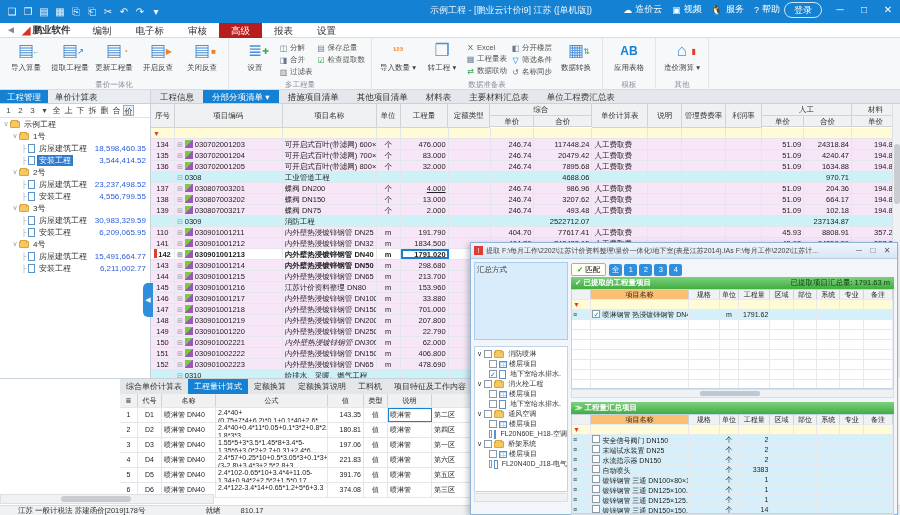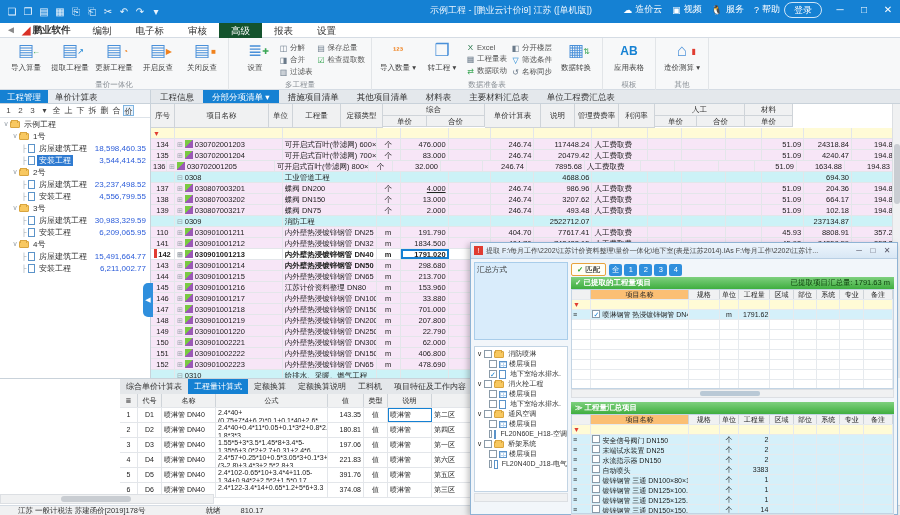--- a/index.html
+++ b/index.html
@@ -13,21 +13,21 @@
   .tb-item{font-size:9px;color:#fff;display:flex;gap:3px;align-items:center;cursor:pointer;}
   #login-btn{position:absolute;right:78px;top:2px;width:38px;height:16px;border:1px solid #cfe6f8;border-radius:8px;text-align:center;line-height:14px;font-size:9px;cursor:pointer;}
   .winbtn{position:absolute;top:0;width:24px;height:20px;text-align:center;line-height:20px;font-size:10px;color:#fff;cursor:pointer;}
   
   #menubar{left:0;top:23px;width:900px;height:15px;background:#fff;border-bottom:1px solid #d5dce4;display:flex;align-items:center;font-size:9.5px;}
   #menubar .blue-part{position:absolute;left:432px;top:0;width:468px;height:15px;background:#1581d3;display:flex;align-items:center;color:#fff;font-size:9px;}
   #back-btn{width:14px;height:12px;margin-left:4px;color:#888;font-size:10px;line-height:12px;text-align:center;cursor:pointer;}
   #logo{display:flex;align-items:center;gap:2px;margin:0 10px 0 4px;font-weight:bold;color:#333;}
   #logo .flame{color:#d93026;font-size:11px;}
   .menu-tab{padding:0 12px;height:15px;line-height:15px;color:#333;cursor:pointer;}
-  .menu-tab.active{background:#14532d;color:#fff;}
+  .menu-tab.active{background:#b91c1c;color:#fff;}
   .qb-dd{background:#2a8fd8;border:1px solid #66b5e8;height:13px;line-height:11px;padding:0 4px;margin-right:6px;font-size:8.5px;color:#fff;cursor:pointer;white-space:nowrap;}
   .qb-lbl{margin:0 6px;white-space:nowrap;cursor:pointer;}
   
   #ribbon{left:0;top:38px;width:900px;height:52px;background:#f7f8f9;border-bottom:1px solid #d5dce4;display:flex;}
   .rgroup{height:52px;border-right:1px solid #e2e5e8;position:relative;display:flex;align-items:flex-start;padding:2px 4px 10px 4px;}
   .rgroup-label{position:absolute;bottom:0px;left:0;width:100%;text-align:center;font-size:7.5px;color:#8a9097;}
   .rbig{width:44px;display:flex;flex-direction:column;align-items:center;cursor:pointer;padding-top:1px;}
   .rbig .ric{width:22px;height:20px;position:relative;font-size:17px;line-height:20px;text-align:center;color:#4a90d9;}
   .rbig .badge{position:absolute;right:-3px;bottom:-1px;font-size:8px;}
   .rbig .rlb{font-size:7.5px;color:#444;margin-top:2px;white-space:nowrap;}
@@ -396,20 +396,21 @@
       <span class="tamount">6,211,002.77</span>
     </div>
   </div>
 <div id="collapse-handle" class="abs">◀</div>
 <div id="left-panel-border" class="abs"></div>
 <div id="bottom-left-blank" class="abs"></div>
 
 <div id="main-table" class="abs">
     <div id="mt-header" style="display: flex;">
       <div class="hcell" style="width: 24px; height: 24px; line-height: 24px; font-size: 7.5px;">序号</div>
+      <div class="hcell" style="width: 108px; height: 24px; line-height: 24px; font-size: 7.5px;">项目编码</div>
       <div class="hcell" style="width: 94px; height: 24px; line-height: 24px; font-size: 7.5px;">项目名称</div>
       <div class="hcell" style="width: 24px; height: 24px; line-height: 24px; font-size: 7.5px;">单位</div>
       <div class="hcell" style="width: 48px; height: 24px; line-height: 24px; font-size: 7.5px;">工程量</div>
       <div class="hcell" style="width: 42px; height: 24px; line-height: 24px; font-size: 7.5px;">定额类型</div>
       <div style="width: 102px;">
         <div class="hcell" style="width: 102px; height: 12px; line-height: 12px; font-size: 7.5px;">综合</div>
         <div style="display: flex;">
           <div class="hcell" style="width: 44px; height: 11px; line-height: 11px; font-size: 7.5px;">单价</div>
           <div class="hcell" style="width: 58px; height: 11px; line-height: 11px; font-size: 7.5px;">合价</div>
         </div>
@@ -477,21 +478,21 @@
       <div class="mcell r" style="width: 58px;">20479.42</div>
       <div class="mcell " style="width: 56px;">人工费取费</div>
       <div class="mcell " style="width: 34px;"></div>
       <div class="mcell " style="width: 44px;"></div>
       <div class="mcell " style="width: 36px;"></div>
       <div class="mcell r" style="width: 42px;">51.09</div>
       <div class="mcell r" style="width: 48px;">4240.47</div>
       <div class="mcell r" style="width: 48px;">194.83</div>
     </div>
     <div class="mrow row-item">
-      <div class="mcell c" style="width: 16px;">136</div>
+      <div class="mcell c" style="width: 24px;">136</div>
       <div class="mcell " style="width: 108px;"><span class="exp">⊞</span><span class="code-icon"></span>030702001205</div>
       <div class="mcell " style="width: 94px;">可开启式百叶(带滤网) 800×200</div>
       <div class="mcell c" style="width: 24px;">个</div>
       <div class="mcell r" style="width: 48px;">32.000</div>
       <div class="mcell " style="width: 42px;"></div>
       <div class="mcell r" style="width: 44px;">246.74</div>
       <div class="mcell r" style="width: 58px;">7895.68</div>
       <div class="mcell " style="width: 56px;">人工费取费</div>
       <div class="mcell " style="width: 34px;"></div>
       <div class="mcell " style="width: 44px;"></div>
@@ -507,21 +508,21 @@
       <div class="mcell c" style="width: 24px;"></div>
       <div class="mcell r" style="width: 48px;"></div>
       <div class="mcell " style="width: 42px;"></div>
       <div class="mcell r" style="width: 44px;"></div>
       <div class="mcell r" style="width: 58px;">4688.06</div>
       <div class="mcell " style="width: 56px;"></div>
       <div class="mcell " style="width: 34px;"></div>
       <div class="mcell " style="width: 44px;"></div>
       <div class="mcell " style="width: 36px;"></div>
       <div class="mcell r" style="width: 42px;"></div>
-      <div class="mcell r" style="width: 48px;">694.30</div>
+      <div class="mcell r" style="width: 48px;">970.71</div>
       <div class="mcell r" style="width: 48px;"></div>
     </div>
     <div class="mrow row-item">
       <div class="mcell c" style="width: 24px;">137</div>
       <div class="mcell " style="width: 108px;"><span class="exp">⊞</span><span class="code-icon"></span>030807003201</div>
       <div class="mcell " style="width: 94px;">蝶阀 DN200</div>
       <div class="mcell c" style="width: 24px;">个</div>
       <div class="mcell r" style="width: 48px; text-decoration: underline;">4.000</div>
       <div class="mcell " style="width: 42px;"></div>
       <div class="mcell r" style="width: 44px;">246.74</div>
@@ -751,21 +752,21 @@
       <div class="mcell " style="width: 34px;"></div>
       <div class="mcell " style="width: 44px;"></div>
       <div class="mcell " style="width: 36px;"></div>
       <div class="mcell r" style="width: 42px;"></div>
       <div class="mcell r" style="width: 48px;"></div>
       <div class="mcell r" style="width: 48px;"></div>
     </div>
     <div class="mrow row-item">
       <div class="mcell c" style="width: 24px;">150</div>
       <div class="mcell " style="width: 108px;"><span class="exp">⊞</span><span class="code-icon"></span>030901002221</div>
-      <div class="mcell " style="width: 94px;">内外壁热浸镀锌钢管 DN300</div>
+      <div class="mcell " style="width: 94px; font-style: italic;">内外壁热浸镀锌钢管 DN300</div>
       <div class="mcell c" style="width: 24px;">m</div>
       <div class="mcell r" style="width: 48px;">62.000</div>
       <div class="mcell " style="width: 42px;"></div>
       <div class="mcell r" style="width: 44px;"></div>
       <div class="mcell r" style="width: 58px;"></div>
       <div class="mcell " style="width: 56px;"></div>
       <div class="mcell " style="width: 34px;"></div>
       <div class="mcell " style="width: 44px;"></div>
       <div class="mcell " style="width: 36px;"></div>
       <div class="mcell r" style="width: 42px;"></div>

